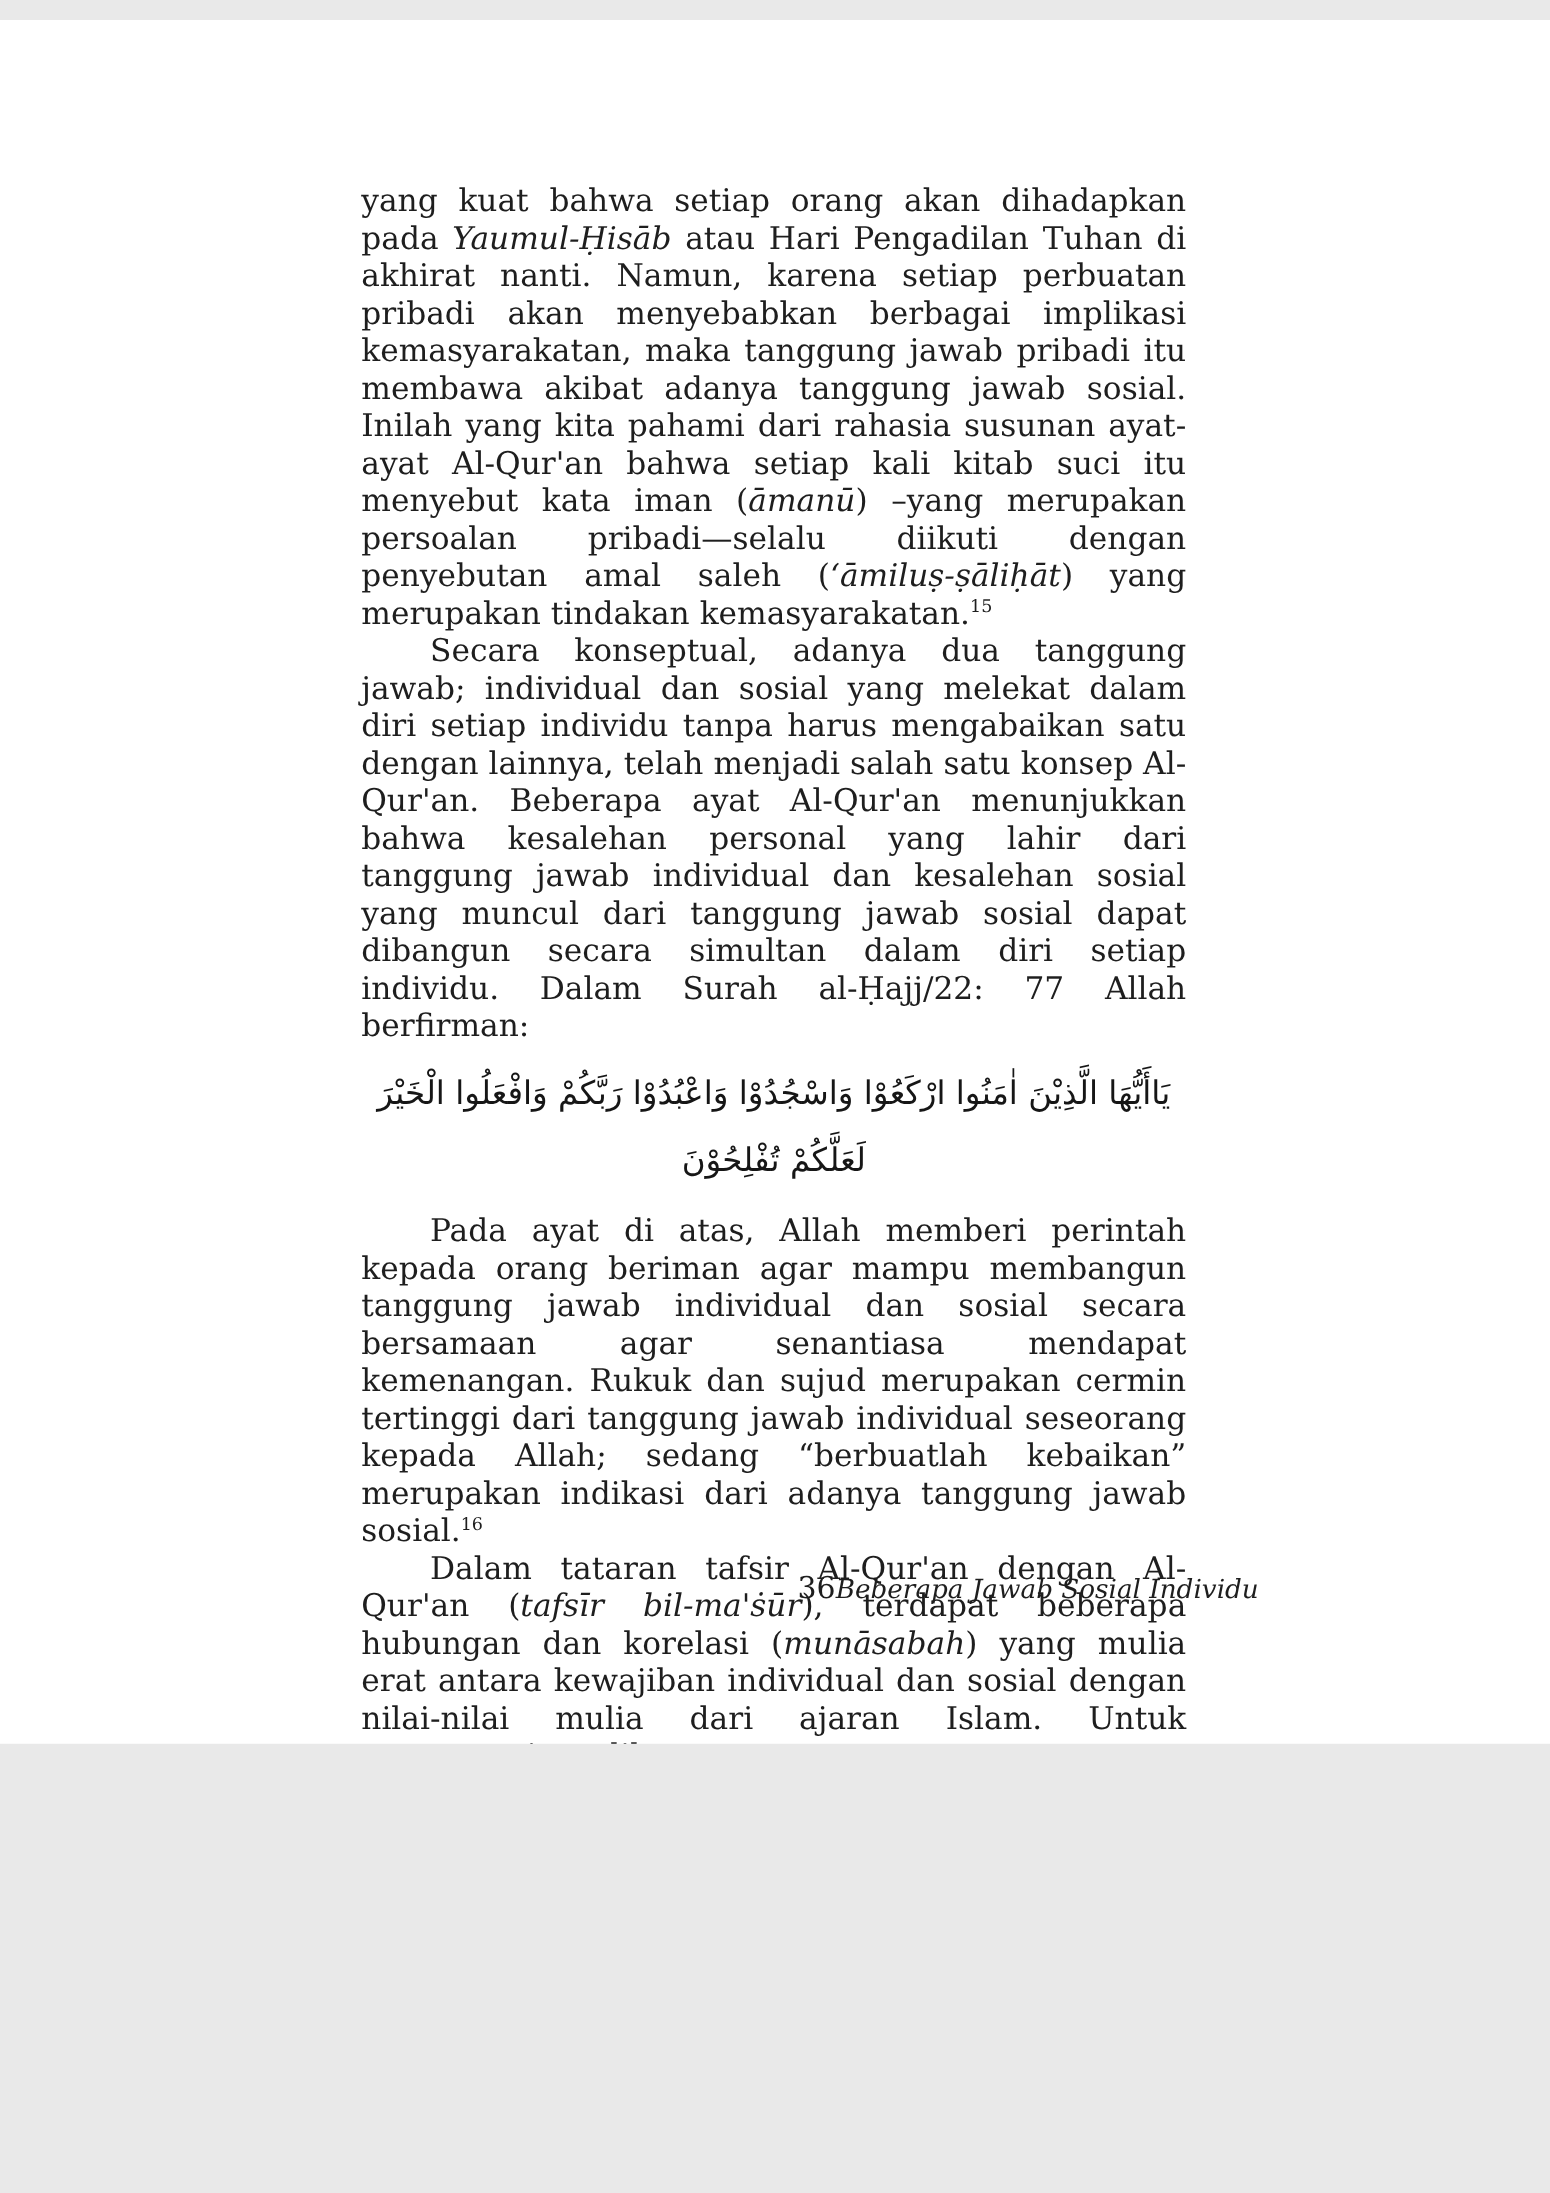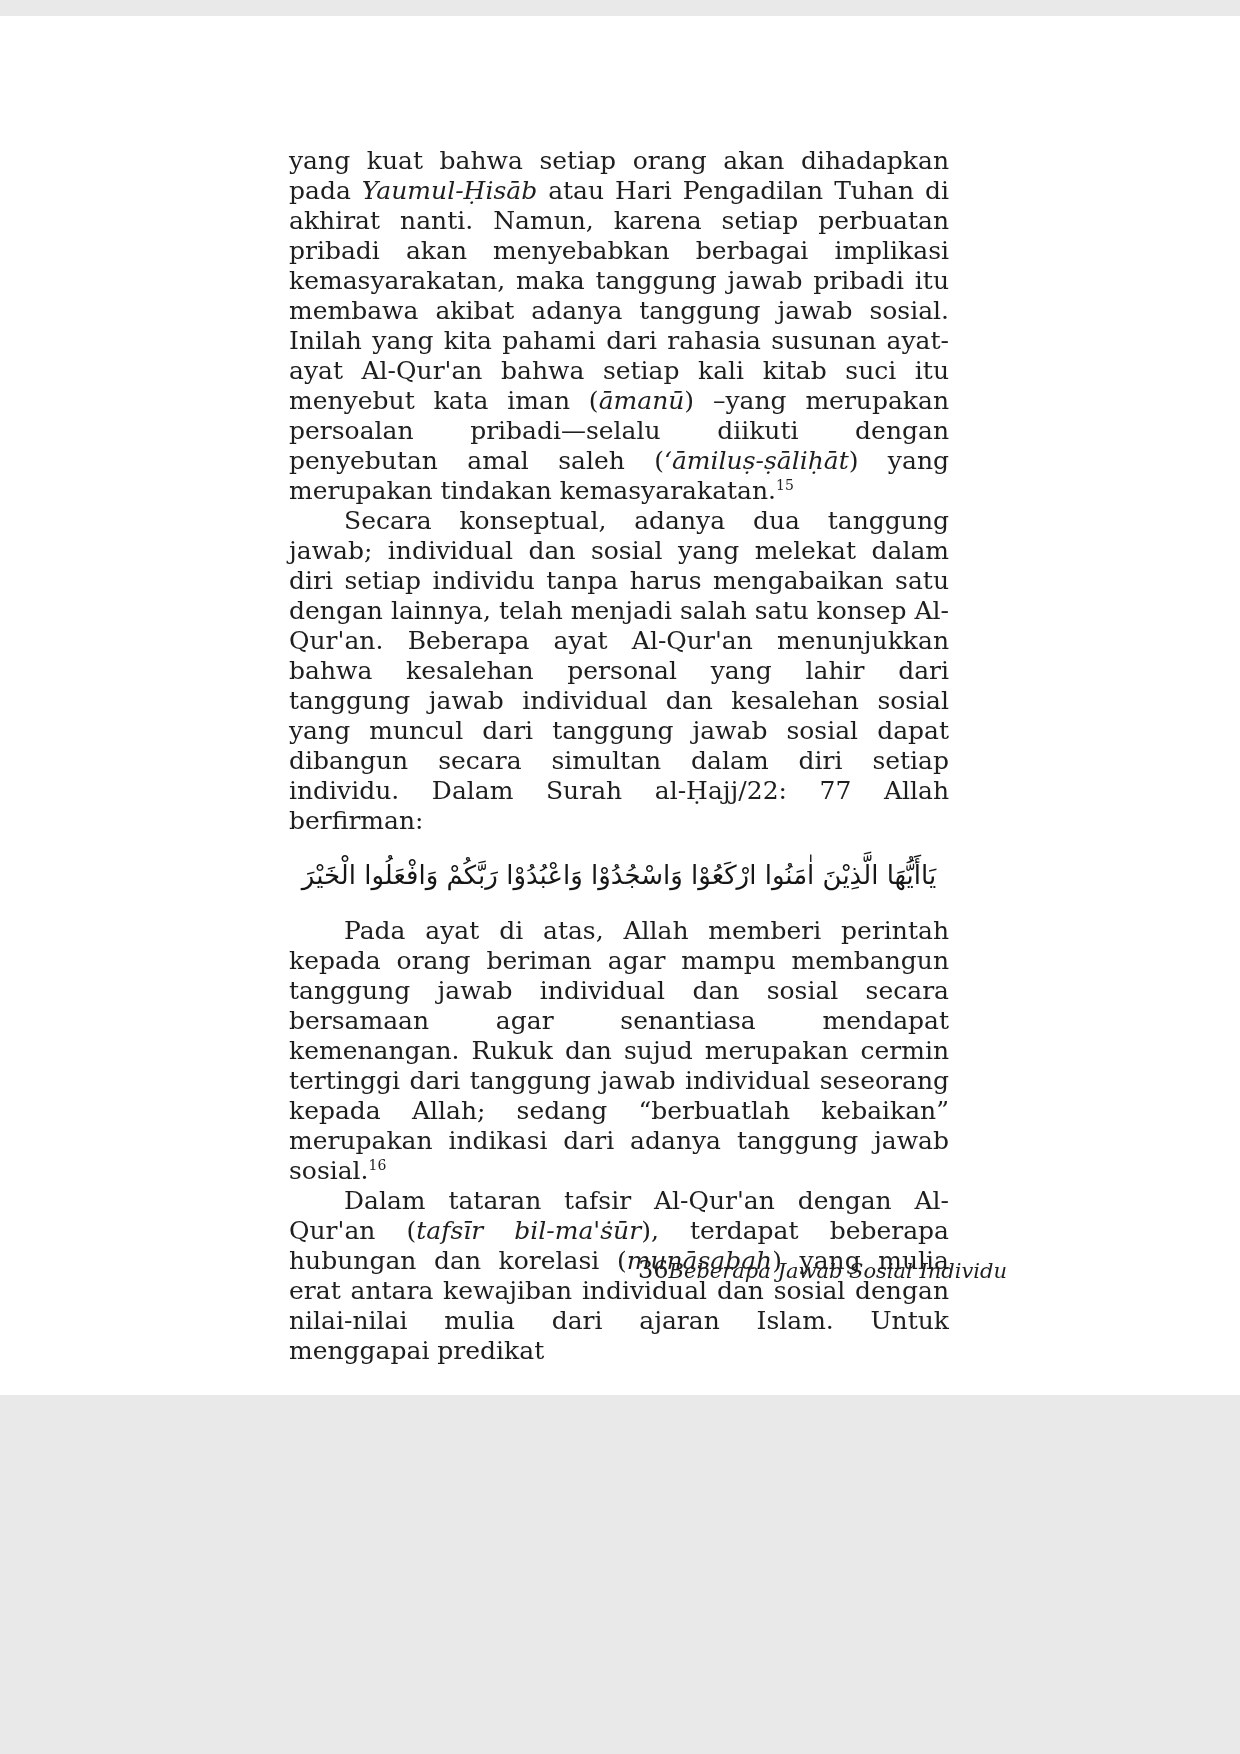--- a/index.html
+++ b/index.html
@@ -68,20 +68,21 @@
 </head>
 <body>
 
 <div class="page" style="background: rgb(255, 255, 255); color: rgb(30, 30, 30);">
 
   <div class="textblock">
     <p class="body"><span>yang kuat bahwa setiap orang akan dihadapkan pada </span><em>Yaumul-Ḥisāb</em><span> atau Hari Pengadilan Tuhan di akhirat nanti. Namun, karena setiap perbuatan pribadi akan menyebabkan berbagai implikasi kemasyarakatan, maka tanggung jawab pribadi itu membawa akibat adanya tanggung jawab sosial. Inilah yang kita pahami dari rahasia susunan ayat-ayat Al-Qur'an bahwa setiap kali kitab suci itu menyebut kata iman (</span><em>āmanū</em><span>) –yang merupakan persoalan pribadi—selalu diikuti dengan penyebutan amal saleh (</span><em>‘āmiluṣ-ṣāliḥāt</em><span>) yang merupakan tindakan kemasyarakatan.</span><sup class="fnref">15</sup></p>
     <p class="body indent"><span>Secara konseptual, adanya dua tanggung jawab; individual dan sosial yang melekat dalam diri setiap individu tanpa harus mengabaikan satu dengan lainnya, telah menjadi salah satu konsep Al-Qur'an. Beberapa ayat Al-Qur'an menunjukkan bahwa kesalehan personal yang lahir dari tanggung jawab individual dan kesalehan sosial yang muncul dari tanggung jawab sosial dapat dibangun secara simultan dalam diri setiap individu. Dalam Surah al-Ḥajj/22: 77 Allah berfirman:</span></p>
     <div class="arabic">
         <div class="ar-line">يَاأَيُّهَا الَّذِيْنَ اٰمَنُوا ارْكَعُوْا وَاسْجُدُوْا وَاعْبُدُوْا رَبَّكُمْ وَافْعَلُوا الْخَيْرَ</div>
+        <div class="ar-line">لَعَلَّكُمْ تُفْلِحُوْنَ</div>
       </div>
     <p class="body indent"><span>Pada ayat di atas, Allah memberi perintah kepada orang beriman agar mampu membangun tanggung jawab individual dan sosial secara bersamaan agar senantiasa mendapat kemenangan. Rukuk dan sujud merupakan cermin tertinggi dari tanggung jawab individual seseorang kepada Allah; sedang “berbuatlah kebaikan” merupakan indikasi dari adanya tanggung jawab sosial.</span><sup class="fnref">16</sup></p>
     <p class="body indent"><span>Dalam tataran tafsir Al-Qur'an dengan Al-Qur'an (</span><em>tafsīr bil-ma'ṡūr</em><span>), terdapat beberapa hubungan dan korelasi (</span><em>munāsabah</em><span>) yang mulia erat antara kewajiban individual dan sosial dengan nilai-nilai mulia dari ajaran Islam. Untuk menggapai predikat</span></p>
   </div>
 
   <div class="footer">
     <span class="pagenum">36</span>
     <span class="runtitle">Beberapa Jawab Sosial Individu</span>
   </div>
 

